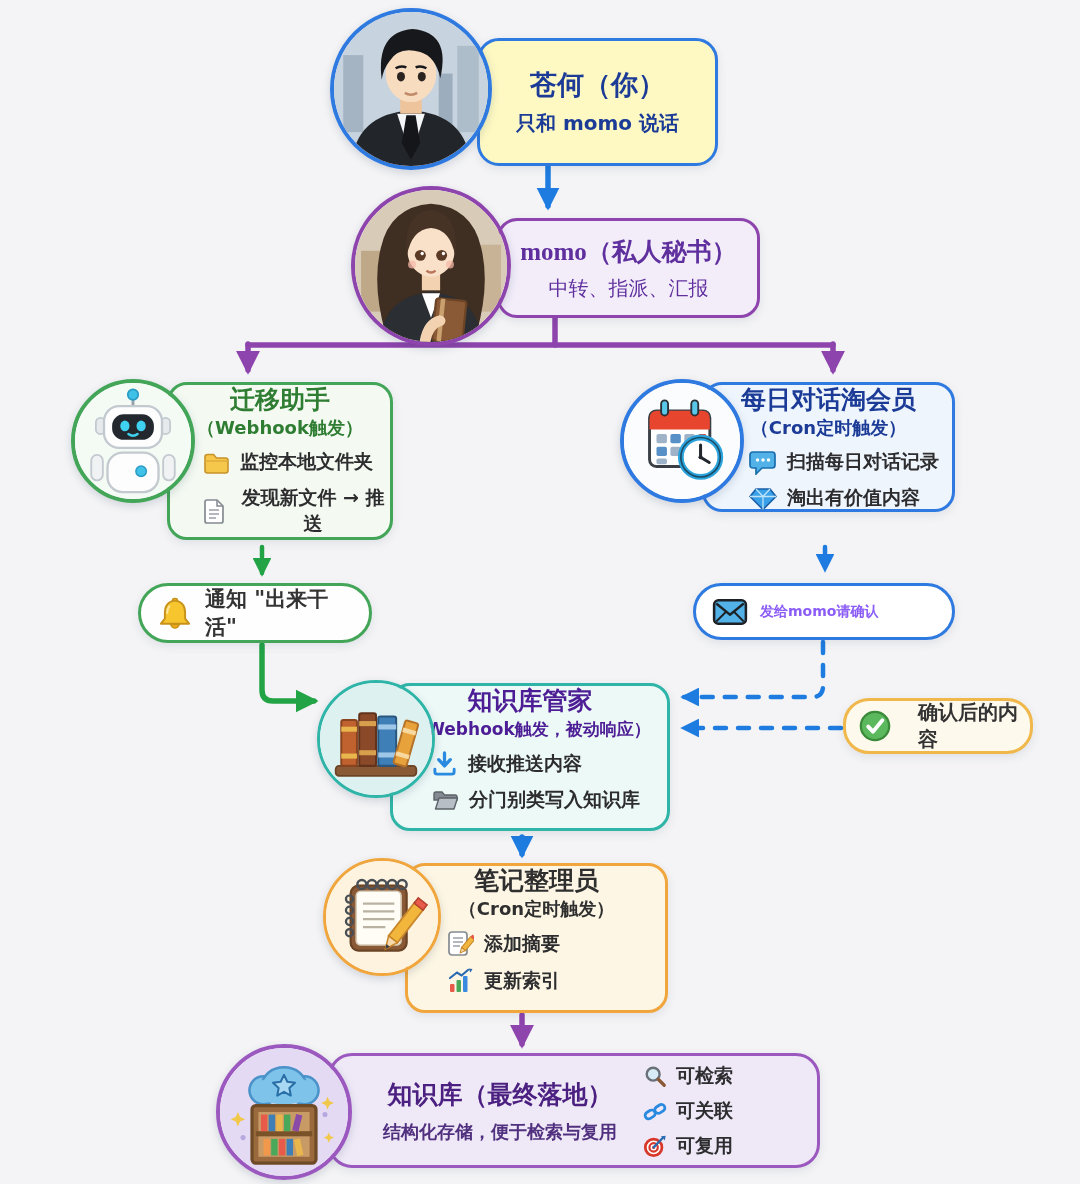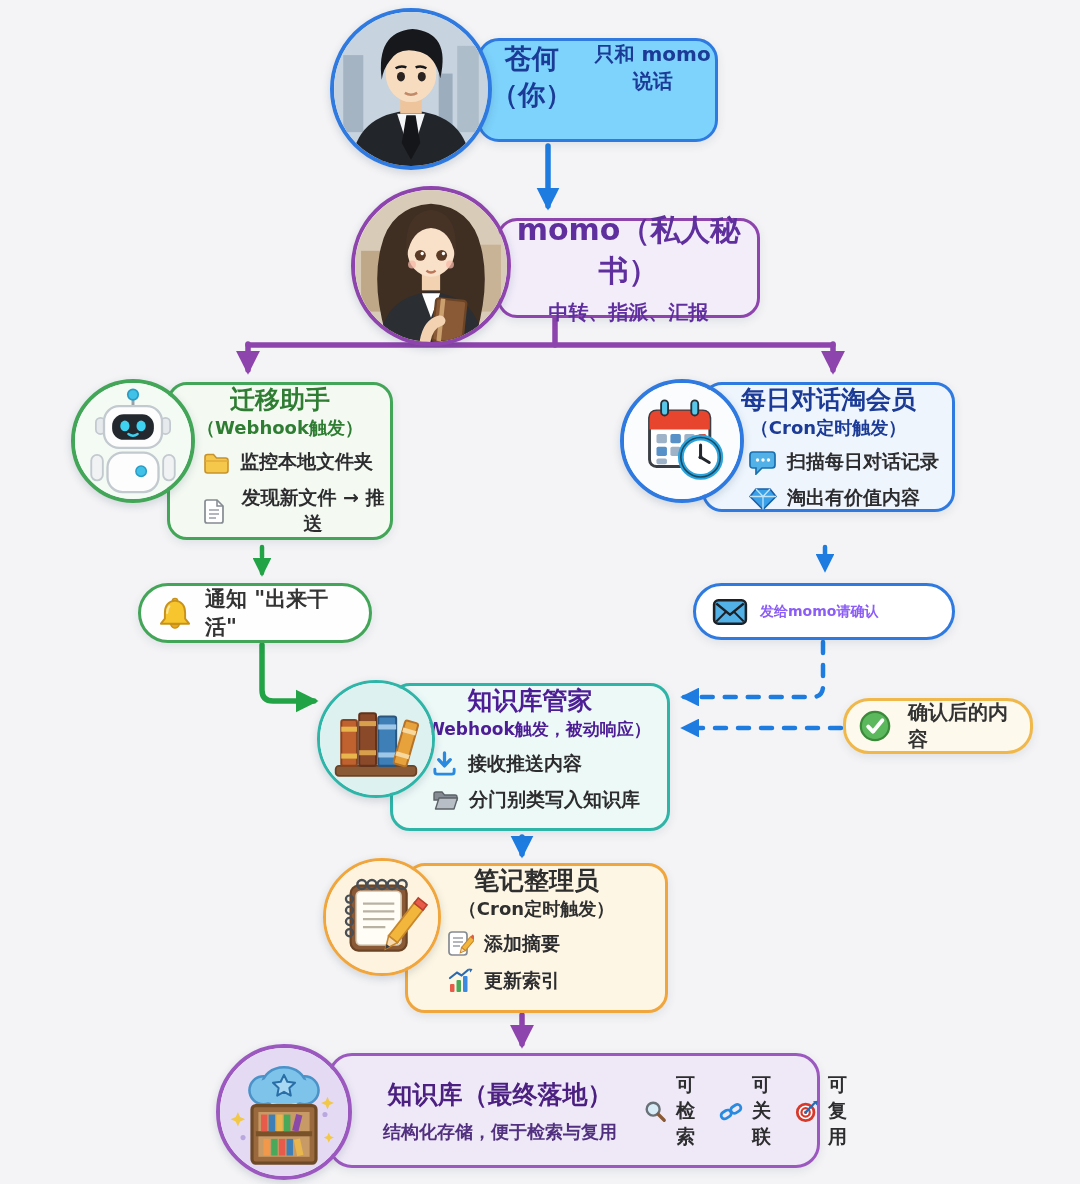--- a/index.html
+++ b/index.html
@@ -17,33 +17,33 @@
             overflow:hidden; box-shadow:0 3px 8px rgba(40,60,90,.18); }
   .avatar svg { width:100%; height:100%; }
 
   .t-center { text-align:center; }
   .title { font-weight:bold; }
   .item { display:flex; align-items:center; }
   .item .ic { flex:0 0 auto; display:flex; }
   .item-label { font-weight:600; color:#2d2d2f; }
 
   
-  #card-user { left:477px; top:38px; width:241px; height:104px;
-    background:#7dd3fc; border:3px solid #2f7ae0; border-radius:22px;
-    display:flex; flex-direction:row; justify-content:center; gap:7px; }
+  #card-user { left:477px; top:38px; width:241px; height:128px;
+    background:#fef9c3; border:3px solid #2f7ae0; border-radius:22px;
+    display:flex; flex-direction:column; justify-content:center; gap:7px; }
   #card-user .title { font-size:27px; color:#1b3b97; }
   #card-user .sub { font-size:20px; color:#1b3b97; font-weight:600; }
   #av-user { left:330px; top:8px; width:154px; height:154px; border:4px solid #2f7ae0; }
 
   
   #card-momo { left:497px; top:218px; width:263px; height:100px;
     background:#f3edfa; border:3px solid #8e44ad; border-radius:20px;
     display:flex; flex-direction:column; justify-content:center; gap:7px; }
-  #card-momo .title { font-size:30px; color:#5f2f9e; }
-  #card-momo .sub { font-size:20px; color:#5f2f9e; font-weight:700; }
+  #card-momo .title { font-size:25px; color:#5f2f9e;font-family:Liberation Serif, serif; }
+  #card-momo .sub { font-size:20px; color:#5f2f9e; font-weight:400; }
   #av-momo { left:351px; top:186px; width:152px; height:152px; border:4px solid #8e44ad; }
 
   
   .agent { border-radius:20px; }
   .agent .title { font-size:25px; line-height:30px; }
   .agent .sub { font-size:18px; line-height:26px; font-weight:600; }
   .agent .items { margin-top:8px; display:flex; flex-direction:column; gap:10px; }
   .agent .item { gap:10px; }
   .agent .item-label { font-size:19px; }
 
@@ -76,33 +76,33 @@
   .pill { display:flex; align-items:center; gap:12px; padding:0 16px;
           border-radius:30px; }
   .pill .label { font-weight:bold; }
   #pill-notify { left:138px; top:583px; width:234px; height:60px;
     background:#fdfefd; border:3px solid #43a558; }
   #pill-notify .label { font-size:21px; color:#333; }
   #pill-confirm-req { left:693px; top:583px; width:262px; height:57px;
     background:#ffffff; border:3px solid #2f7ae0; }
   #pill-confirm-req .label { font-size:14px; color:#8b5cf6; }
   #pill-confirmed { left:843px; top:698px; width:190px; height:56px;
-    background:#fdf9ec; border:3px solid #f0b84a; border-radius:26px; padding:0 12px; gap:16px; }
+    background:#fdf9ec; border:3px solid #f0b84a; border-radius:26px; padding:0 12px; gap:26px; }
   #pill-confirmed .label { font-size:20px; color:#333; }
 
   
   #card-final { left:328px; top:1053px; width:492px; height:115px;
     background:#efe9f7; border:3px solid #9b59c0; border-radius:24px; }
   #av-final { left:216px; top:1044px; width:128px; height:128px; border:4px solid #9b59c0; }
   #final-text { position:absolute; left:35px; top:0; width:268px; height:100%;
     display:flex; flex-direction:column; justify-content:center; gap:9px; text-align:center; }
   #final-text .title { font-size:25px; color:#4b2080; }
   #final-text .sub { font-size:18px; color:#50307f; font-weight:600; }
   #final-features { position:absolute; left:312px; top:0; height:100%;
-    display:flex; flex-direction:row; justify-content:center; gap:24px; }
+    display:flex; flex-direction:column; justify-content:center; gap:9px; }
   #final-features .item { gap:9px; }
   #final-features .item-label { font-size:19px; }
 </style>
 </head>
 <body>
 
 <div class="stage">
 
   <svg id="connectors" width="1080" height="1184" viewBox="0 0 1080 1184">
     <defs>

